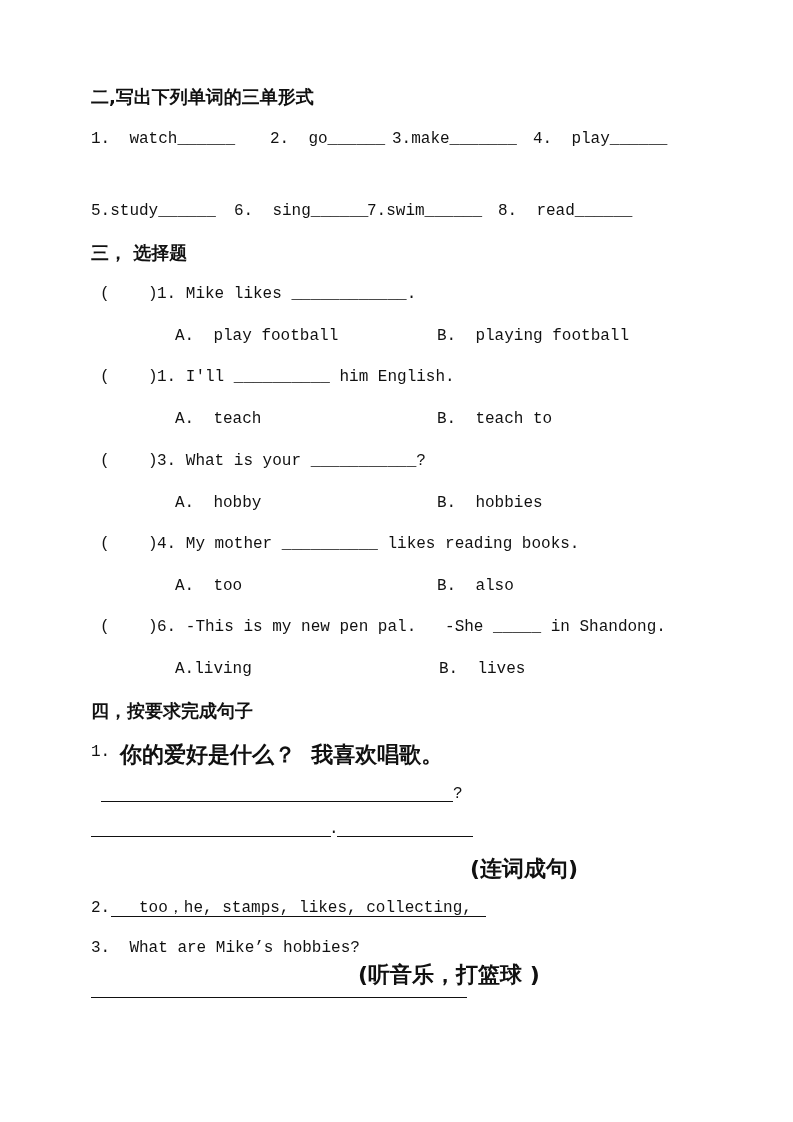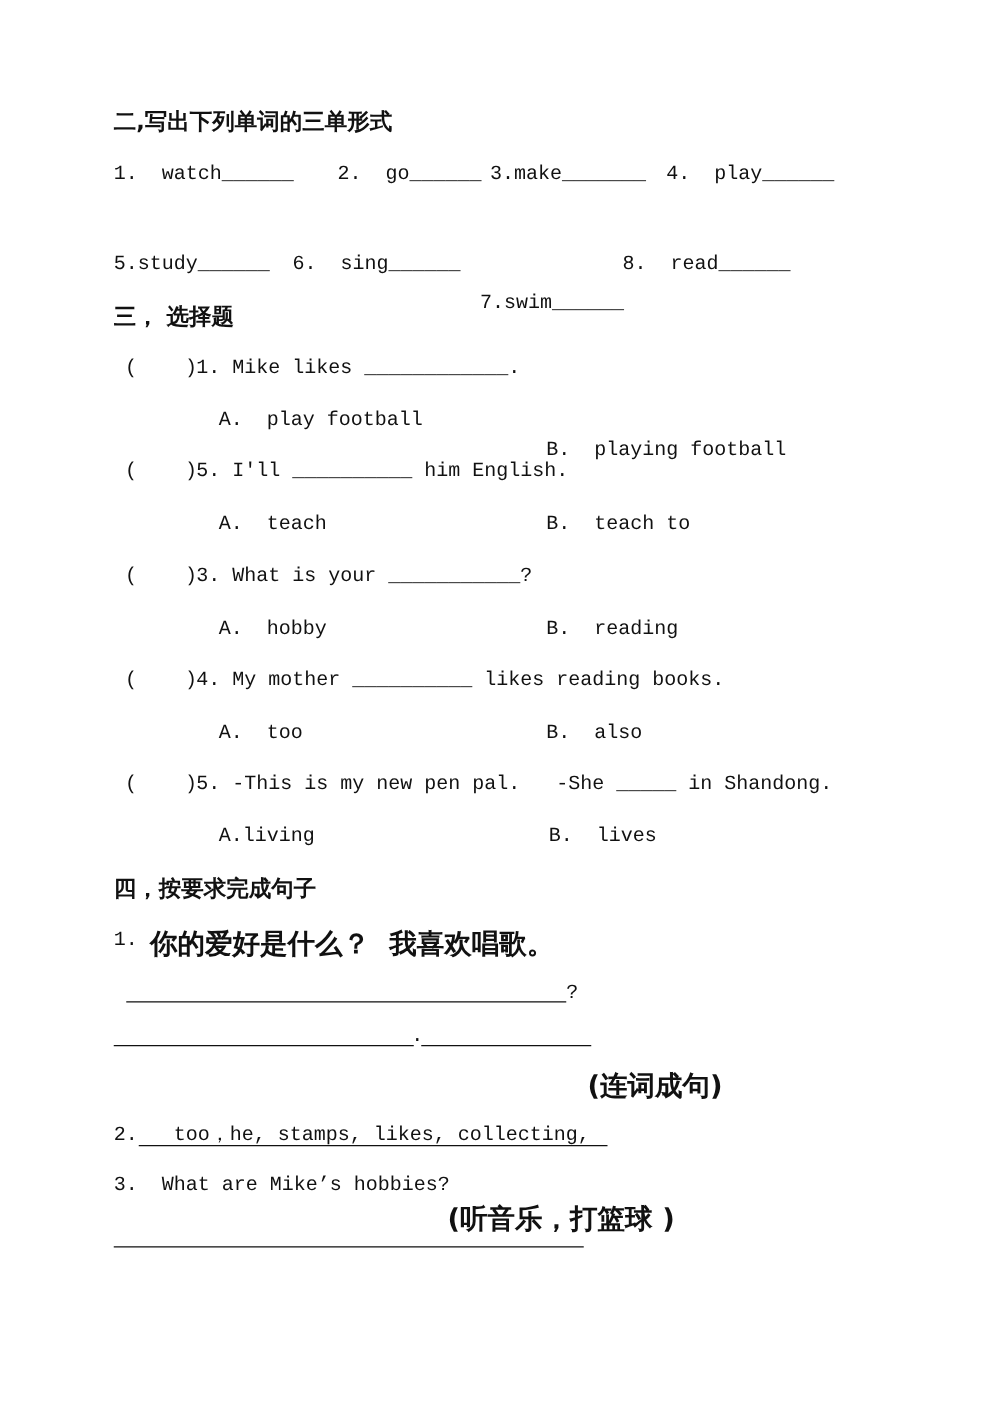--- a/index.html
+++ b/index.html
@@ -16,47 +16,47 @@
 
 <div class="abs heading" style="left:91px; top:85px;">二,写出下列单词的三单形式</div>
 
 <div class="abs mono" style="left:91px; top:130px;">1.  watch______</div>
 <div class="abs mono" style="left:270px; top:130px;">2.  go______</div>
 <div class="abs mono" style="left:392px; top:130px;">3.make_______</div>
 <div class="abs mono" style="left:533px; top:130px;">4.  play______</div>
 
 <div class="abs mono" style="left:91px; top:202px;">5.study______</div>
 <div class="abs mono" style="left:234px; top:202px;">6.  sing______</div>
-<div class="abs mono" style="left:384px; top:202px;margin-top:31px;">7.swim______</div>
+<div class="abs mono" style="left:367px; top:202px;">7.swim______</div>
 <div class="abs mono" style="left:498px; top:202px;">8.  read______</div>
 
 <div class="abs heading" style="left:91px; top:241px;">三， 选择题</div>
 
 <div class="abs mono" style="left:100px; top:285px;">(    )</div>
 <div class="abs mono" style="left:157px; top:285px;">1. Mike likes ____________.</div>
 <div class="abs mono" style="left:175px; top:327px;">A.  play football</div>
-<div class="abs mono" style="left:437px; top:327px;margin-top:24px;">B.  playing football</div>
+<div class="abs mono" style="left:437px; top:327px;">B.  playing football</div>
 
 <div class="abs mono" style="left:100px; top:368px;">(    )</div>
-<div class="abs mono" style="left:157px; top:368px;">5. I'll __________ him English.</div>
+<div class="abs mono" style="left:157px; top:368px;">1. I'll __________ him English.</div>
 <div class="abs mono" style="left:175px; top:410px;">A.  teach</div>
 <div class="abs mono" style="left:437px; top:410px;">B.  teach to</div>
 
 <div class="abs mono" style="left:100px; top:452px;">(    )</div>
 <div class="abs mono" style="left:157px; top:452px;">3. What is your ___________?</div>
 <div class="abs mono" style="left:175px; top:494px;">A.  hobby</div>
-<div class="abs mono" style="left:437px; top:494px;">B.  reading</div>
+<div class="abs mono" style="left:437px; top:494px;">B.  hobbies</div>
 
 <div class="abs mono" style="left:100px; top:535px;">(    )</div>
 <div class="abs mono" style="left:157px; top:535px;">4. My mother __________ likes reading books.</div>
 <div class="abs mono" style="left:175px; top:577px;">A.  too</div>
 <div class="abs mono" style="left:437px; top:577px;">B.  also</div>
 
 <div class="abs mono" style="left:100px; top:618px;">(    )</div>
-<div class="abs mono" style="left:157px; top:618px;">5. -This is my new pen pal.   -She _____ in Shandong.</div>
+<div class="abs mono" style="left:157px; top:618px;">6. -This is my new pen pal.   -She _____ in Shandong.</div>
 <div class="abs mono" style="left:175px; top:660px;">A.living</div>
 <div class="abs mono" style="left:439px; top:660px;">B.  lives</div>
 
 <div class="abs heading" style="left:91px; top:699px;">四，按要求完成句子</div>
 
 <div class="abs mono" style="left:91px; top:743px;">1.</div>
 <div class="abs cn-bold" style="left:120px; top:740px;">你的爱好是什么？  我喜欢唱歌。</div>
 
 <div class="line" style="left:101px; top:801px; width:352px;"></div>
 <div class="abs mono" style="left:453px; top:785px;">?</div>

